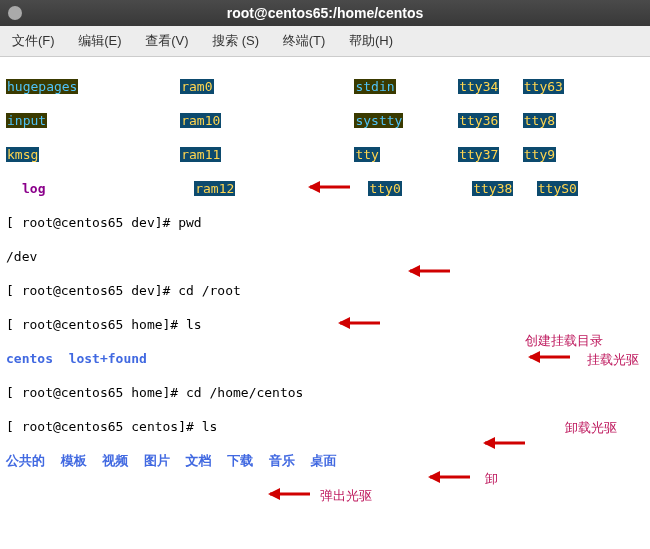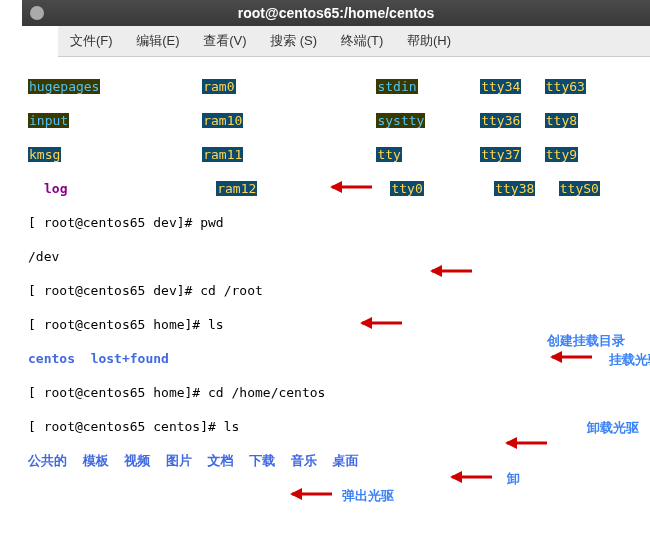--- a/index.html
+++ b/index.html
@@ -8,21 +8,20 @@
   height: 549px;
   font-family: "DejaVu Sans Mono", monospace;
   font-size: 13px;
   background: #fff;
   overflow: hidden;
 }
 .window {
   width: 650px;
   height: 514px;
   background: #fff;
-  padding-left: 22px;
 }
 .titlebar {
   background: linear-gradient(#4a4a4a, #383838);
   color: #fff;
   font-weight: bold;
   text-align: center;
   padding: 5px 0;
   font-size: 14px;
   position: relative;
   font-family: sans-serif;
@@ -34,42 +33,41 @@
   width: 14px;
   height: 14px;
   border-radius: 50%;
 }
 .menubar {
   background: #ededed;
   border-bottom: 1px solid #ccc;
   padding: 6px 12px;
   font-size: 13px;
   font-family: sans-serif;
-  margin-left: 36px;
 }
 .menuitem {
   margin-right: 20px;
   color: #333;
 }
 .term {
   background: #fff;
   padding: 4px 6px;
   line-height: 17px;
   white-space: pre;
   position: relative;
 }
 .hl { background: #0c4a6e; color: #ffd54f; padding: 0 1px; }
 .hl-c { background: #3a3a00; color: #4fc3f7; padding: 0 1px; }
 .prompt { color: #000; }
 .bluebold { color: #4169e1; font-weight: bold; }
 .purple { color: #8b008b; font-weight: bold; margin-left: 16px; }
 .annot {
   position: absolute;
-  color: #3b82f6;
-  font-weight: bold;
+  color: #be185d;
+  font-weight: normal;
   font-size: 13px;
   font-family: sans-serif;
 }
 .arrow {
   position: absolute;
   width: 0;
   height: 0;
 }
 .arrow-left::before {
   content: '';

